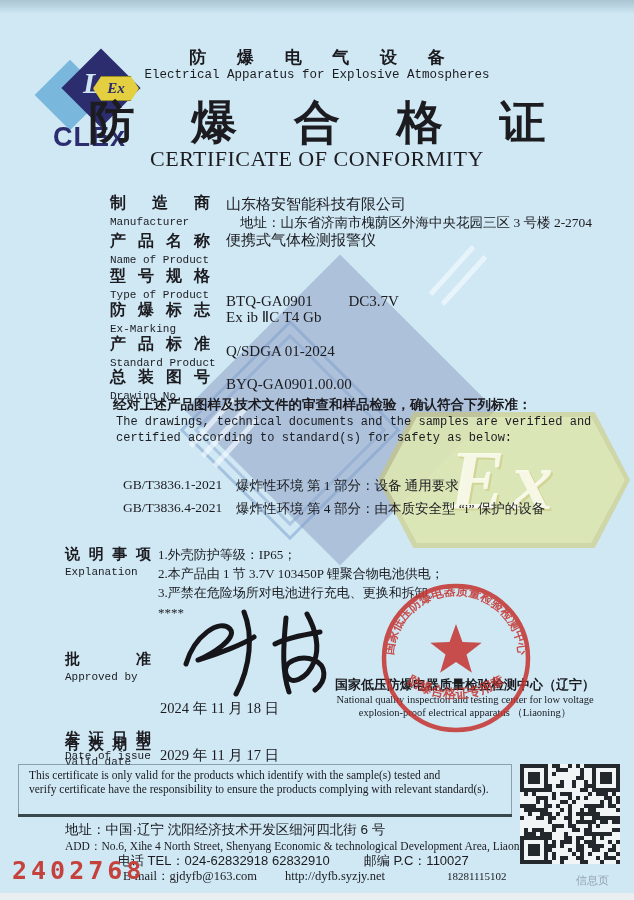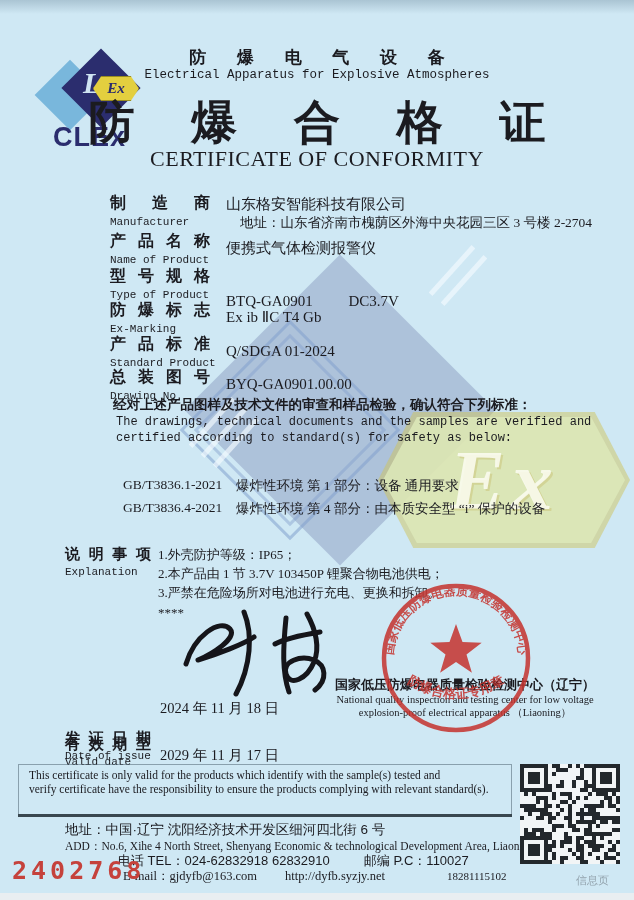--- a/index.html
+++ b/index.html
@@ -152,21 +152,21 @@
       <div class="lble">Manufacturer</div>
       </div>
     <div class="val">山东格安智能科技有限公司</div>
     <div class="val2">地址：山东省济南市槐荫区外海中央花园三区 3 号楼 2-2704</div>
   </div>
   <div class="fld" style="top:231px">
     <div class="lbl">
         <div class="lblc">产 品 名 称</div>
       <div class="lble">Name of Product</div>
       </div>
-    <div class="val" style="top:8px">便携式气体检测报警仪</div>
+    <div class="val" style="top:0">便携式气体检测报警仪</div>
   </div>
   <div class="fld" style="top:266px">
     <div class="lbl">
         <div class="lblc">型 号 规 格</div>
       <div class="lble">Type of Product</div>
       </div>
     <div class="val" style="top:27px">
       <span>BTQ-GA0901</span>
       <span class="valb">DC3.7V</span>
     </div>
@@ -210,20 +210,24 @@
     <div class="lblc">说 明 事 项</div>
     <div class="lble">Explanation</div>
   </div>
   <div class="exp-items">
     <div>1.外壳防护等级：IP65；</div>
     <div>2.本产品由 1 节 3.7V 103450P 锂聚合物电池供电；</div>
     <div>3.严禁在危险场所对电池进行充电、更换和拆卸。</div>
     <div>****</div>
   </div>
 
+  <div class="lo-lbl" style="top:650px">
+    <div class="lblc">批 准</div>
+    <div class="lble">Approved by</div>
+  </div>
   <svg class="sig" width="170" height="100" viewBox="0 0 170 100" aria-label="刘畅">
     <g fill="none" stroke="#15151a" stroke-width="5" stroke-linecap="round" stroke-linejoin="round">
       <path d="M8,60 C16,32 42,14 52,25 C60,34 34,50 20,56 C40,50 66,40 76,33"></path>
       <path d="M66,8 C75,30 73,62 58,90"></path>
       <path d="M97,40 C106,35 130,30 142,28"></path>
       <path d="M108,14 C105,44 104,68 111,88"></path>
       <path d="M129,10 C138,26 142,44 136,58 C129,75 112,83 108,70 C104,57 123,51 136,56 C148,61 150,76 137,86"></path>
     </g>
   </svg>
 

